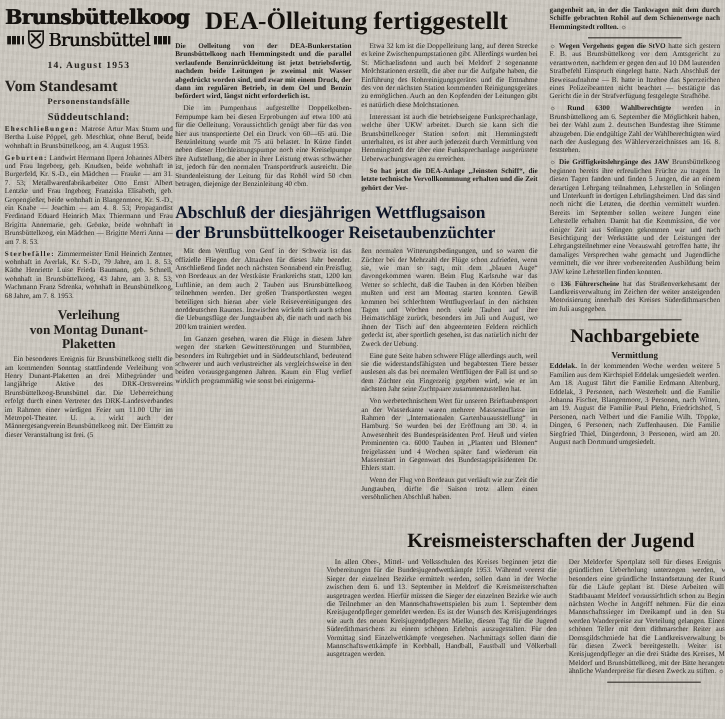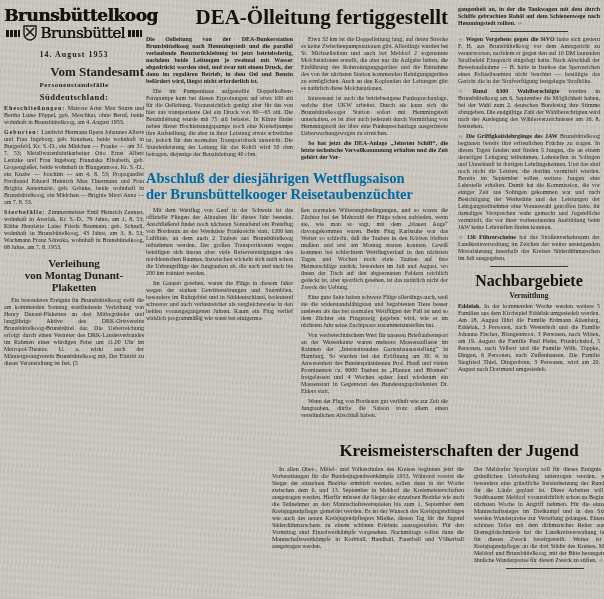--- a/index.html
+++ b/index.html
@@ -18,30 +18,30 @@
   .col-left{position:absolute;left:4px;top:6px;width:140px;}
   .masthead{text-align:center;color:#161310;}
   .mh1{font-family:"DejaVu Serif",serif;font-weight:bold;font-size:17px;line-height:18px;
        letter-spacing:-.5px;text-shadow:.5px 0 0 currentColor;}
   .mh2{font-family:"DejaVu Serif",serif;font-weight:normal;font-size:15px;line-height:18px;
        letter-spacing:-.5px;text-shadow:.5px 0 0 currentColor;display:flex;align-items:center;justify-content:center;gap:3px;}
   .orn{display:inline-block;width:14px;height:7px;background:
        repeating-linear-gradient(90deg,#1a1713 0 3px,#ccc8c0 3px 4px);}
   .crest{display:inline-block;line-height:0;}
   .date{font-size:8px;font-weight:bold;text-align:center;margin:8px 0 6px;letter-spacing:1px;}
-  .h-standesamt{font-size:13px;font-weight:bold;text-align:right;margin:0 0 2px;line-height:14px;}
+  .h-standesamt{font-size:13px;font-weight:bold;text-align:left;margin:0 0 2px;line-height:14px;}
   .h-sub{font-size:7px;font-weight:bold;text-align:center;margin:0 0 3px;letter-spacing:.5px;}
   .h-place{font-size:8.5px;font-weight:bold;text-align:center;margin:0 0 3px;letter-spacing:.5px;}
   .h-dunant{font-size:11px;font-weight:bold;text-align:center;line-height:12px;margin:6px 0 4px;}
   
   .col-main{position:absolute;left:146px;top:4px;width:302px;}
-  .h-main{font-size:21px;font-weight:bold;text-align:right;line-height:23px;margin:2px 0 7px;color:#15120e;}
+  .h-main{font-size:21px;font-weight:bold;text-align:center;line-height:23px;margin:2px 0 7px;color:#15120e;}
   .twocol{display:flex;gap:8px;}
   .tcol{flex:1;}
-  .h-pigeon{font-size:14.5px;font-weight:bold;line-height:16px;margin:6px 0 5px;text-align:left;color:#0369a1;}
+  .h-pigeon{font-size:14.5px;font-weight:bold;line-height:16px;margin:6px 0 5px;text-align:left;color:#0f172a;}
   
   .col-right{position:absolute;left:458px;top:6px;width:142px;}
   .h-neighbors{font-size:16px;font-weight:bold;text-align:center;margin:5px 0 2px;line-height:17px;color:#15120e;}
   .h-umsiedlung{font-size:7.5px;font-weight:bold;text-align:center;margin:0 0 3px;}
   
   .bottom{position:absolute;left:272px;top:442px;width:344px;height:155px;overflow:hidden;}
   .h-youth{font-size:17px;font-weight:bold;text-align:center;margin:0 0 6px;padding-left:30px;line-height:18px;color:#15120e;}
   .ycols{display:flex;gap:10px;}
   .ycol1{width:192px;}
   .ycol2{width:142px;}

